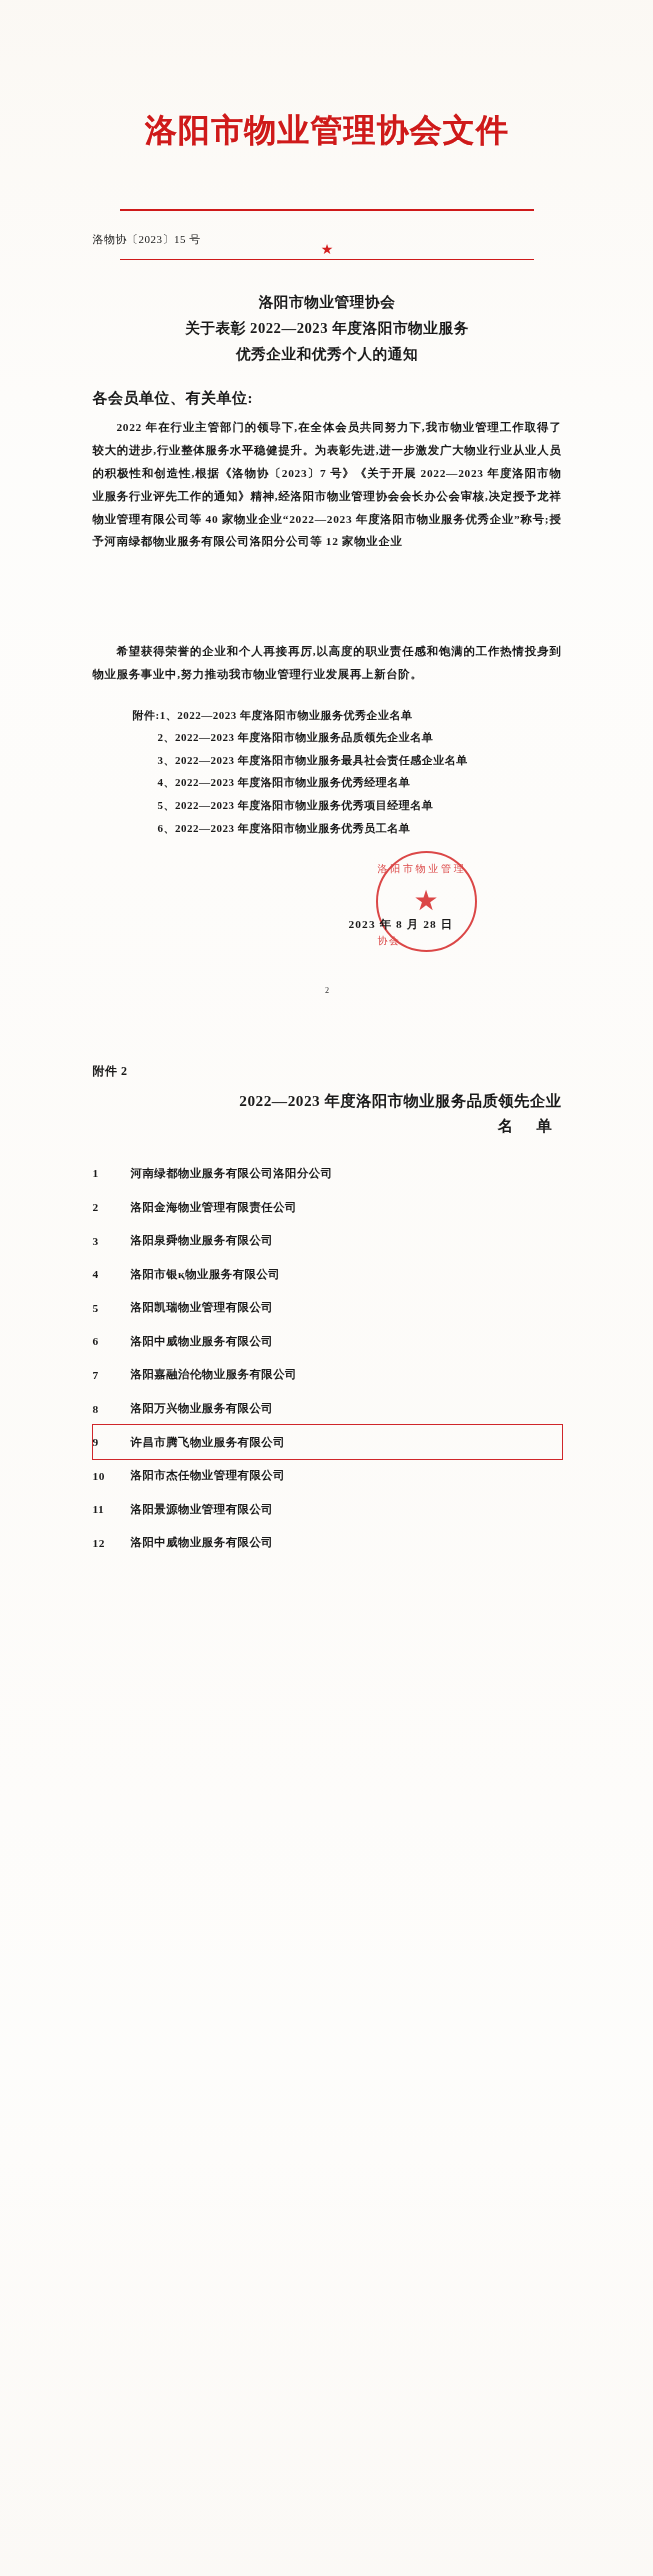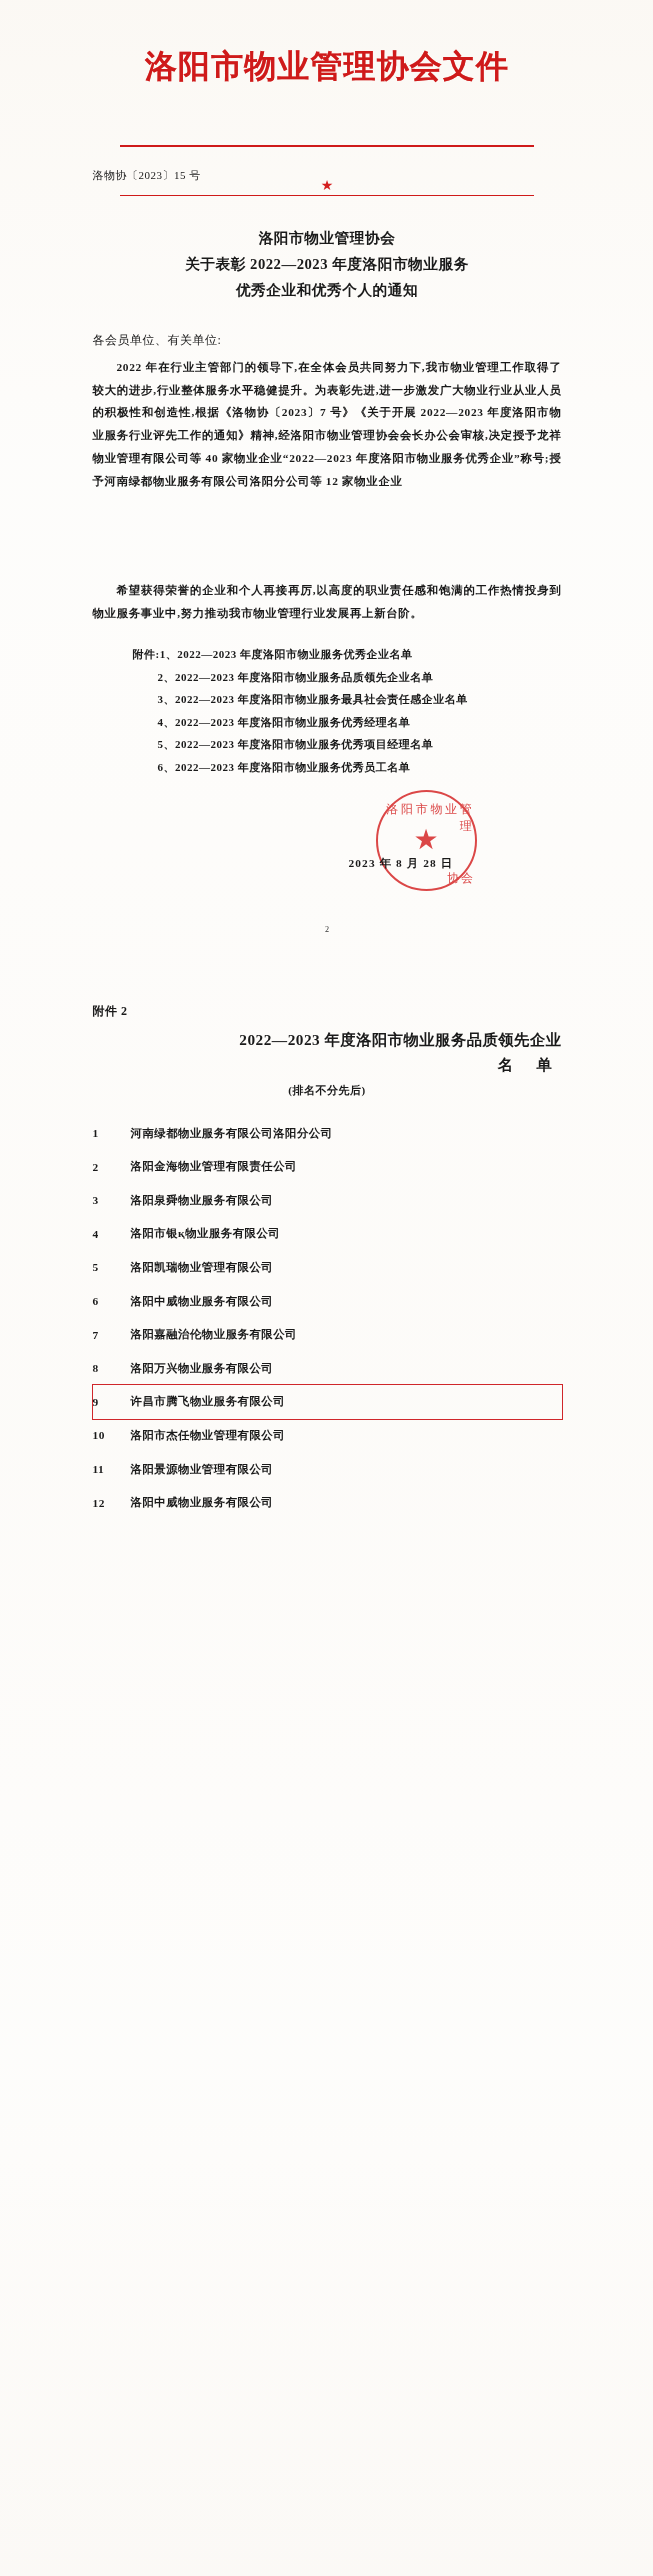--- a/index.html
+++ b/index.html
@@ -25,21 +25,21 @@
     inset: 0;
     background:
       linear-gradient(180deg, rgba(250,246,240,0.6) 0%, rgba(255,255,255,0.2) 18%, rgba(252,250,247,0.5) 55%, rgba(255,255,255,0.2) 80%, rgba(250,247,243,0.6) 100%);
     pointer-events: none;
   }
 
   .doc-body {
     position: relative;
     width: 469px;
     margin: 0 auto;
-    padding-top: 49px;
+    padding-top: 113px;
   }
 
   
   .masthead {
     text-align: center;
     color: #cf1a1a;
     font-size: 32px;
     letter-spacing: 1.1px;
     font-weight: 700;
     font-family: "Liberation Serif", "DejaVu Serif", serif;
@@ -86,23 +86,23 @@
     margin-top: 30.5px;
     font-size: 14.7px;
     font-weight: 700;
     line-height: 1.75;
     letter-spacing: 0.5px;
   }
   .doc-title div { white-space: nowrap; }
 
   
   .salutation {
-    margin-top: 25px;
-    font-size: 12px;
-    font-weight: 400;
+    margin-top: 16px;
+    font-size: 15px;
+    font-weight: 700;
     letter-spacing: 0.5px;
     line-height: 1.9;
   }
   p.para {
     font-size: 11.4px;
     line-height: 2.0;
     letter-spacing: 0.7px;
     text-align: justify;
     margin: 4.4px 0 0 0;
     text-indent: 2.1em;
@@ -148,23 +148,23 @@
     transform: translate(-50%,-52%);
     color: #d42020;
     font-size: 28px;
     line-height: 1;
   }
   .seal .seal-text-top,
   .seal .seal-text-bottom {
     position: absolute;
     left: 0;
     width: 100%;
-    text-align: right;
+    text-align: left;
     color: #d42020;
-    font-size: 12px;
+    font-size: 10px;
     letter-spacing: 2.7px;
   }
   .seal .seal-text-top { top: 8.7px; }
   .seal .seal-text-bottom { bottom: 2px; letter-spacing: 1.6px; }
   .seal-date {
     position: absolute;
     left: 256px;
     top: 66px;
     font-size: 11.4px;
     letter-spacing: 1.1px;
@@ -279,21 +279,20 @@
 
     <div class="page-num">2</div>
 
     <div class="sheet-gap"></div>
 
     <div class="attach-label">附件 2</div>
     <div class="list-title">
       <div>2022—2023 年度洛阳市物业服务品质领先企业</div>
       <div class="line2">名    单</div>
     </div>
-    <div class="list-subtitle">(排名不分先后)</div>
 
     <table class="company-table">
       <tbody>
           <tr>
             <td class="idx">1</td>
             <td class="cname">河南绿都物业服务有限公司洛阳分公司</td>
           </tr>
           <tr>
             <td class="idx">2</td>
             <td class="cname">洛阳金海物业管理有限责任公司</td>

